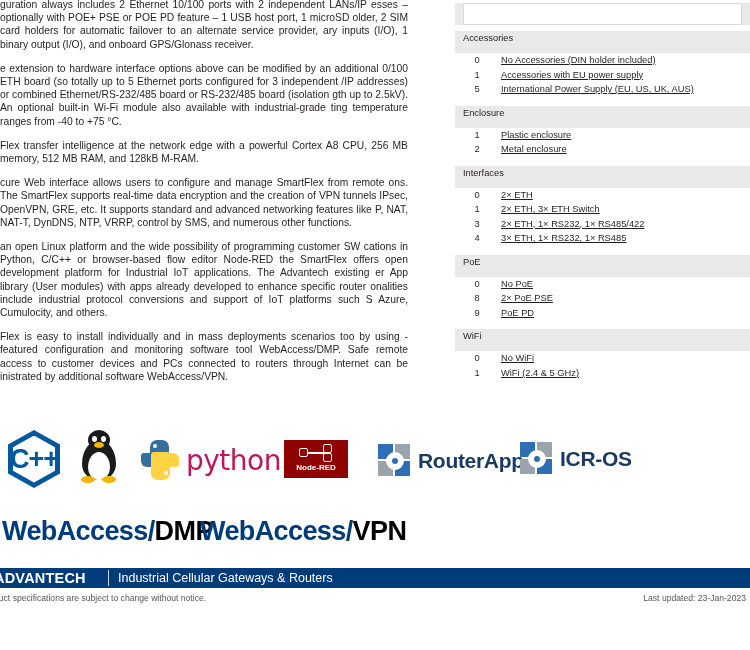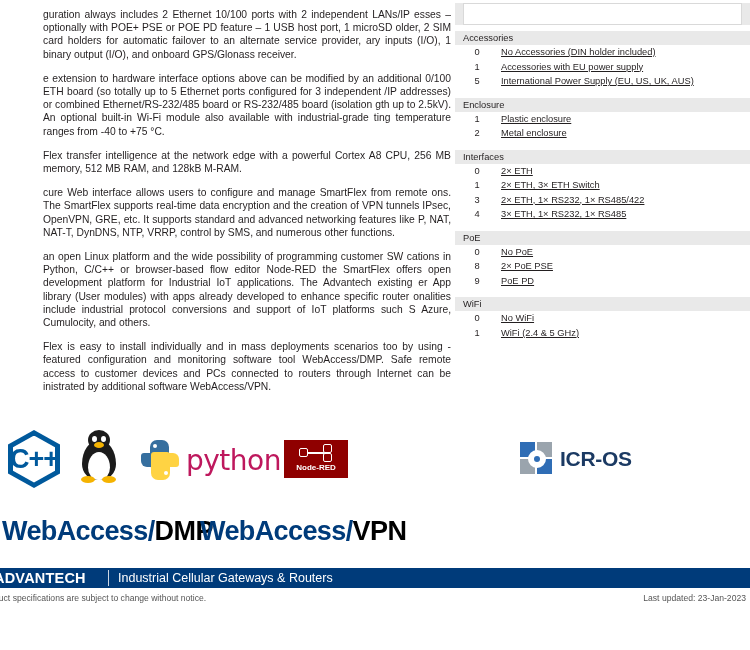--- a/index.html
+++ b/index.html
@@ -13,24 +13,23 @@
     font-family: "Liberation Sans", sans-serif;
     position: relative;
     overflow: hidden;
     color: #231f20;
   }
 
   
   .left-col {
     position: absolute;
     left: 0;
-    top: 10px;
+    top: 0;
     width: 408px;
     padding-top: 0px;
-    padding-left: 43px;
   }
   .para {
     font-size: 10.3px;
     line-height: 13.2px;
     text-align: justify;
     color: #231f20;
     margin: 0 0 11px 0;
     padding-left: 0px;
   }
   .para.first {
@@ -48,21 +47,21 @@
     border-collapse: collapse;
     width: 295px;
     font-size: 9.3px;
   }
   .opt-table td {
     padding: 0;
     vertical-align: top;
   }
   .grp-head {
     background: #e9e9e9;
-    height: 14px;
+    height: 22px;
   }
   .grp-head .gh-label {
     padding-left: 8px;
     font-size: 9.3px;
     color: #231f20;
     line-height: 14px;
   }
   .row {
     height: 14.5px;
   }
@@ -544,20 +543,30 @@
       <div class="nr-glyph">
         <div class="nr-line"></div>
         <div class="nr-d1"></div>
         <div class="nr-d2"></div>
         <div class="nr-d3"></div>
       </div>
       <div class="nr-text">Node-RED</div>
     </div>
   </div>
 
+  <div class="logo logo-routerapp">
+    <div class="app-tile">
+      <div class="sq sq1"></div>
+        <div class="sq sq2"></div>
+        <div class="sq sq3"></div>
+        <div class="sq sq4"></div>
+      <div class="gear"></div>
+    </div>
+    <span class="app-text">RouterApp</span>
+  </div>
 
   <div class="logo logo-icros">
     <div class="app-tile">
       <div class="sq sq1"></div>
         <div class="sq sq2"></div>
         <div class="sq sq3"></div>
         <div class="sq sq4"></div>
       <div class="gear"></div>
     </div>
     <span class="app-text">ICR-OS</span>

